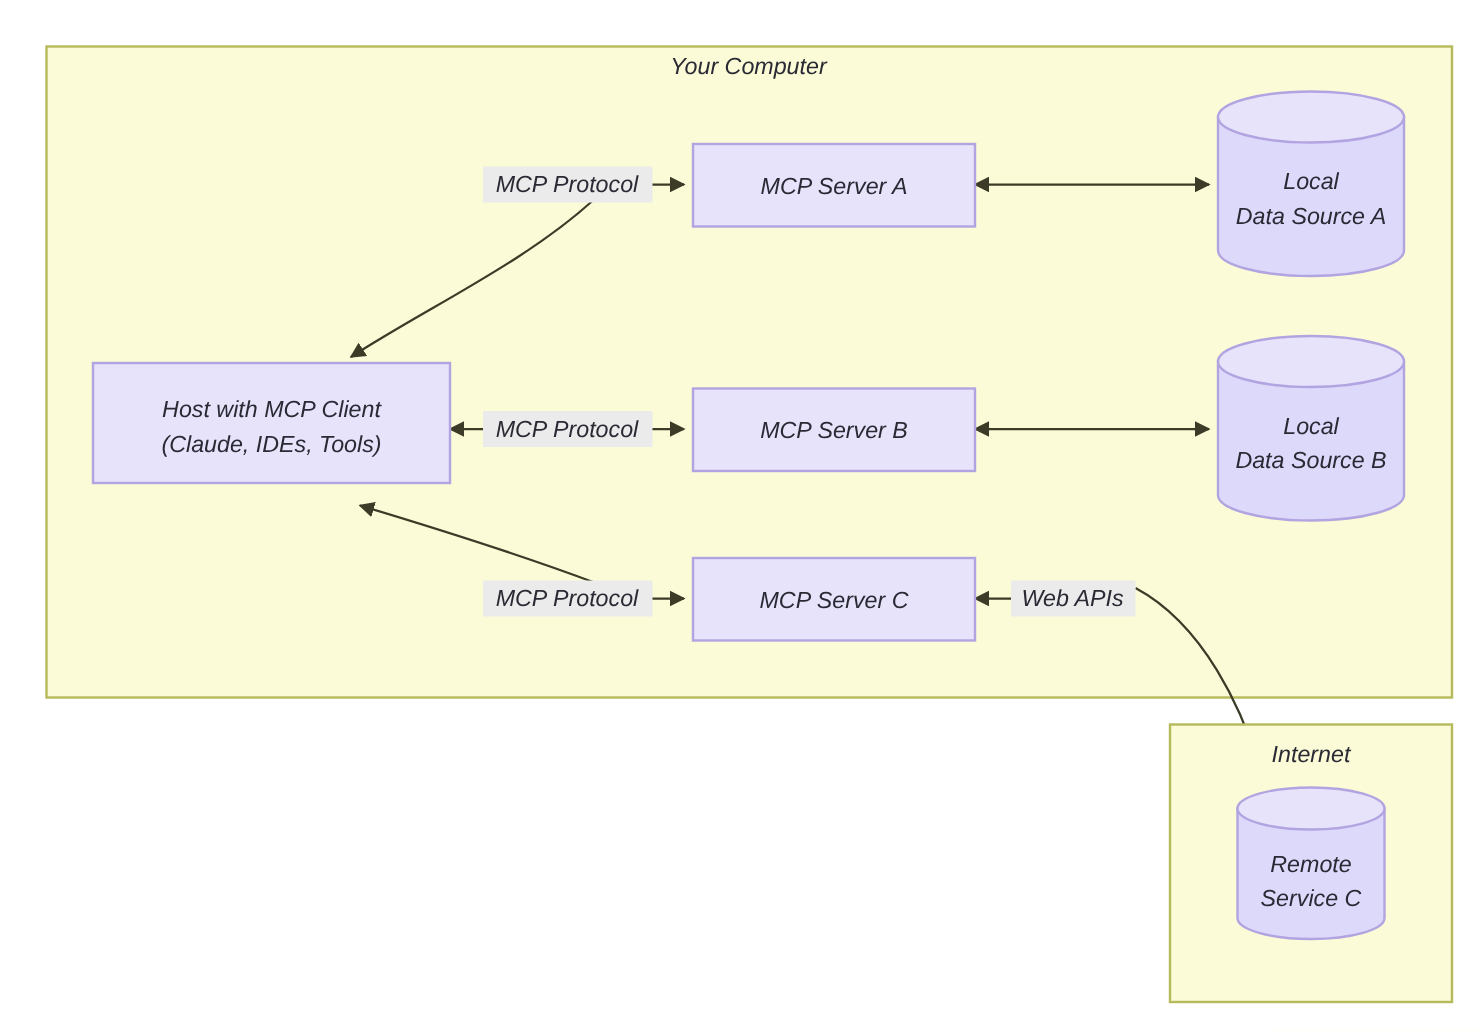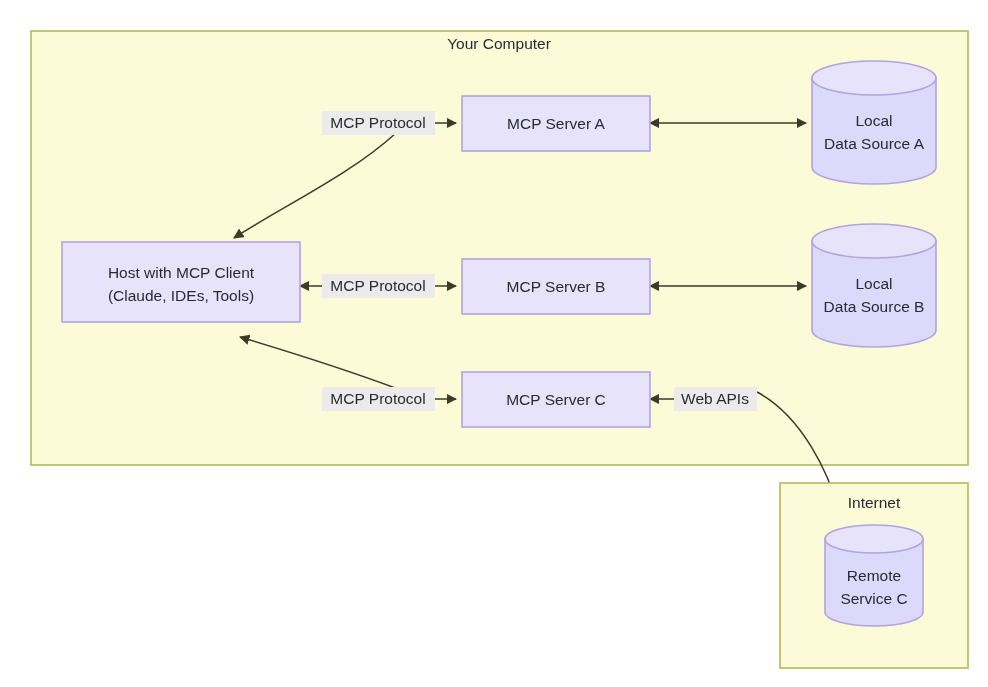--- a/index.html
+++ b/index.html
@@ -10,20 +10,21 @@
   }
   body {
     font-family: "Liberation Sans", "DejaVu Sans", sans-serif;
   }
   #canvas {
     position: relative;
     width: 972px;
     height: 687px;
     background: #ffffff;
     overflow: hidden;
+    font-style: italic;
   }
   svg.diagram {
     position: absolute;
     left: 0;
     top: 0;
     width: 988px;
     height: 687px;
   }
   .container-title,
   .node-label,

